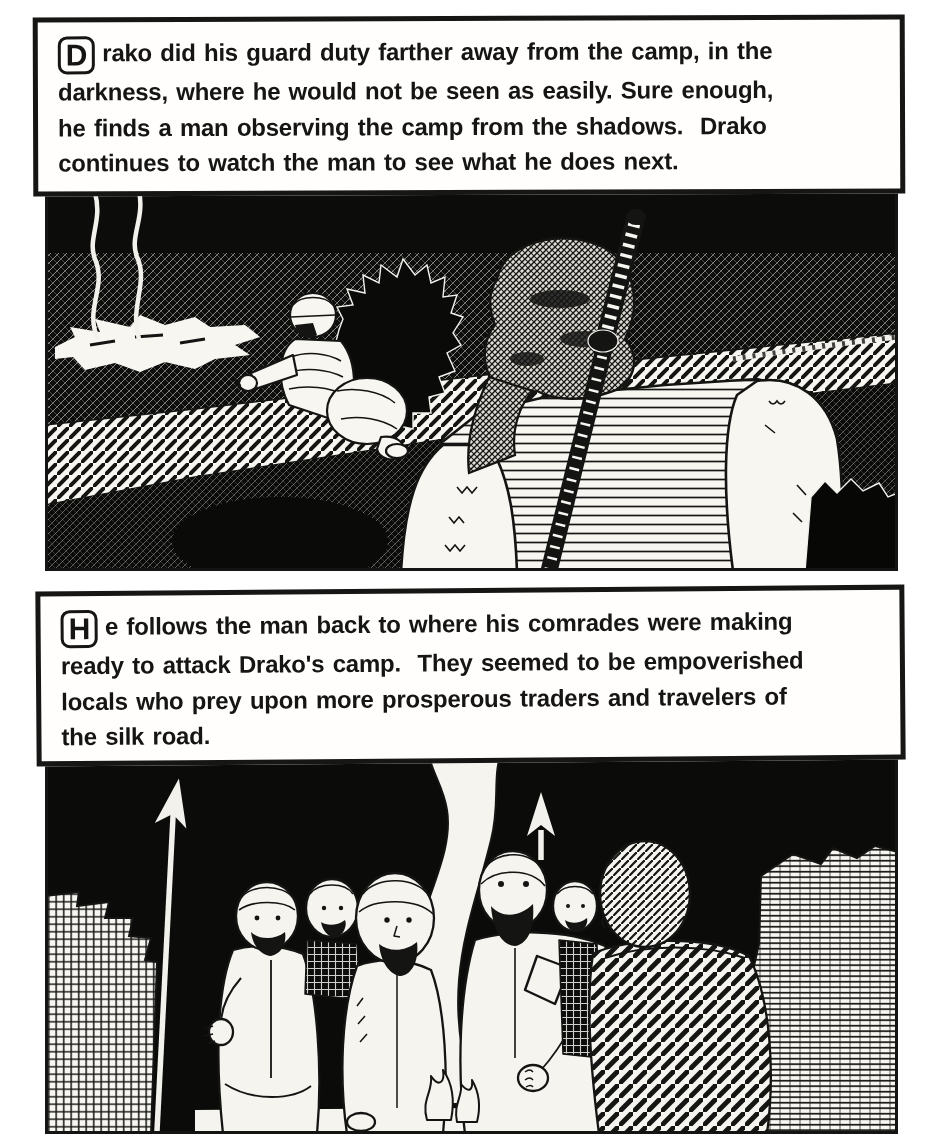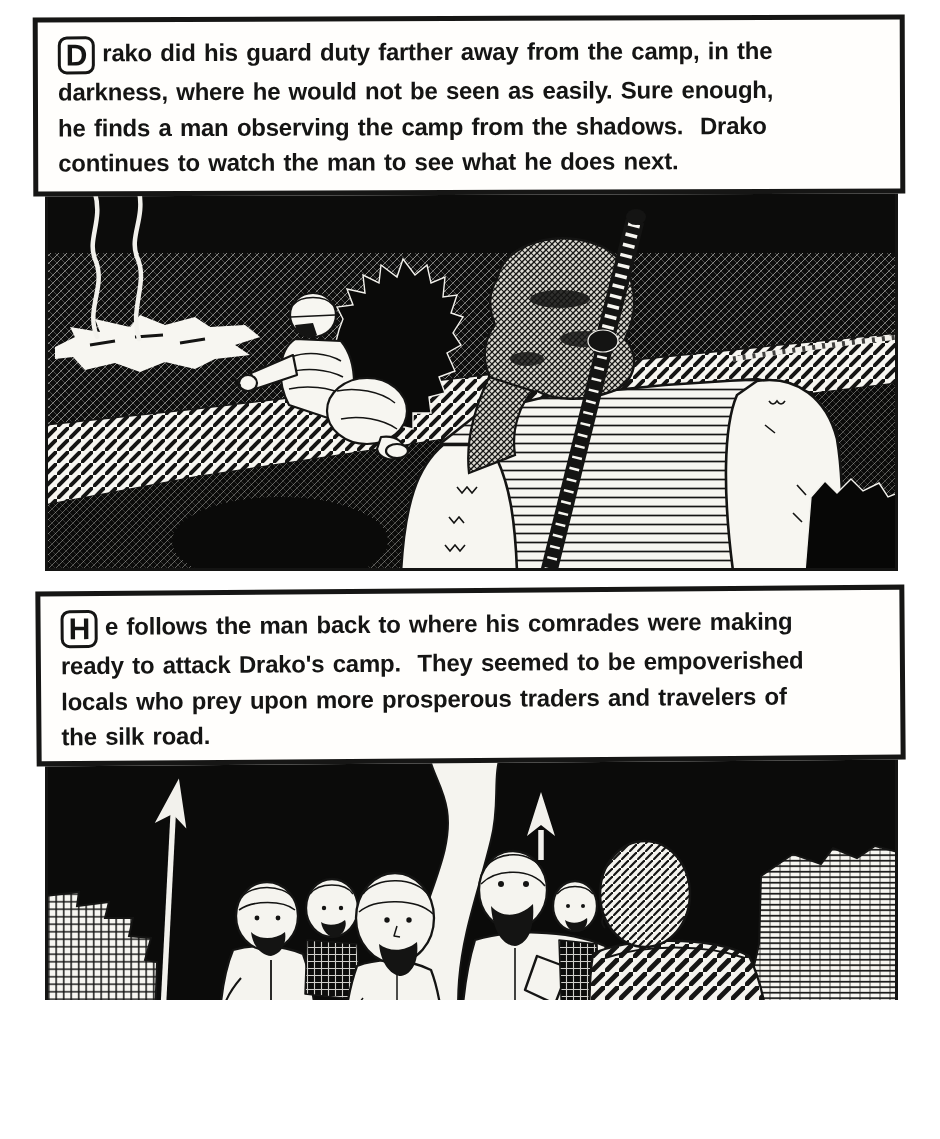--- a/index.html
+++ b/index.html
@@ -1,17 +1,17 @@
 <!DOCTYPE html>
 <html><head>
 <meta charset="utf-8">
 <style>
   html,body{margin:0;padding:0;background:#ffffff;}
   .page{
-    position:relative;width:940px;height:1000px;background:#ffffff;
+    position:relative;width:940px;height:1139px;background:#ffffff;
     overflow:hidden;font-family:"Liberation Sans",sans-serif;
   }
   .caption-box{
     position:absolute;box-sizing:border-box;background:#fffefc;
     border:5px solid #161615;z-index:3;padding:13px 18px 0 20px;
   }
   .caption-box.one{left:33px;top:16px;width:872px;height:179px;transform:rotate(-0.2deg);}
   .caption-box.two{left:36px;top:588px;width:869px;height:175px;transform:rotate(-0.45deg);}
   .caption-text{
     font-size:24px;line-height:35.5px;font-weight:700;color:#151514;

